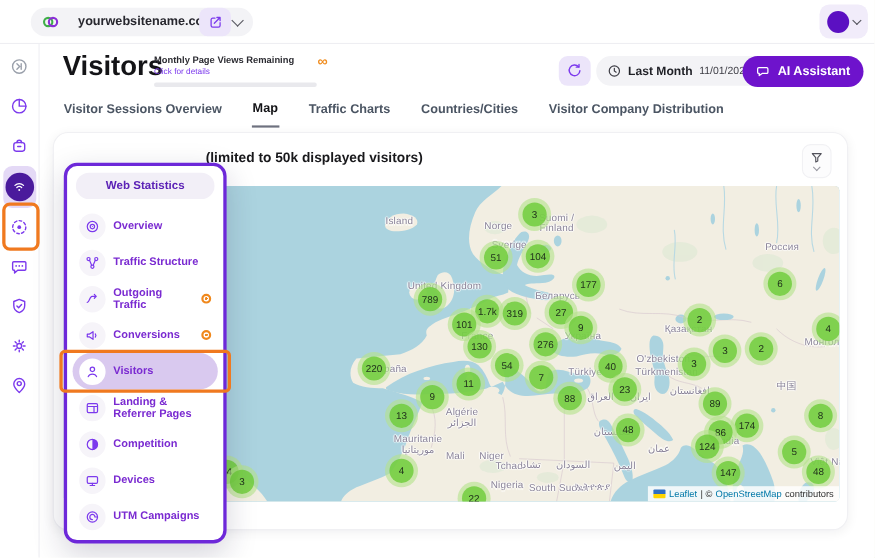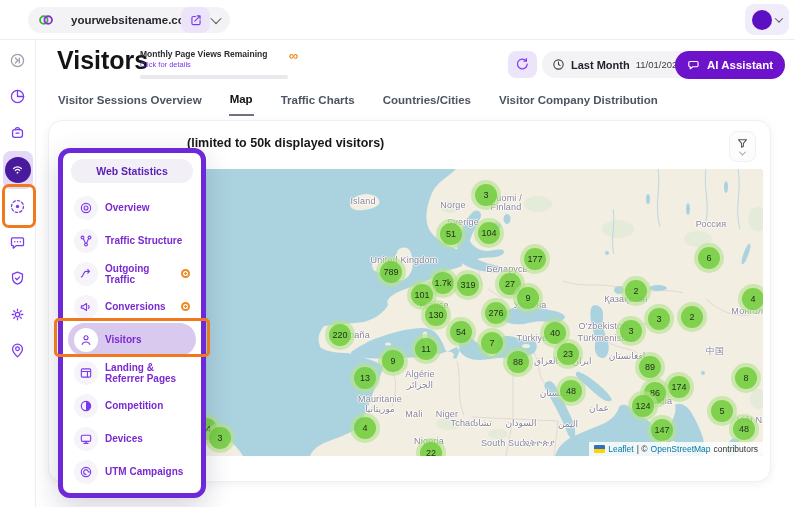--- a/index.html
+++ b/index.html
@@ -79,21 +79,21 @@
   .cluster i { width:22px; height:22px; border-radius:50%; background:rgba(110,204,57,.82);
     display:flex; align-items:center; justify-content:center; font-style:normal; font-size:9px;
     color:#21331c; }
   .attribution { position:absolute; right:0; bottom:0; background:rgba(255,255,255,.82);
     font-size:8.5px; color:#333; padding:2px 5px; display:flex; align-items:center; gap:3px; z-index:3; }
   .attribution a { color:#0078a8; text-decoration:none; cursor:pointer; }
   .flag { width:11px; height:8px; display:inline-block;
     background:linear-gradient(#2f6fc4 50%, #ffd500 50%); border-radius:1px; }
 
   
-  .flyout { position:absolute; left:58px; top:148px; width:148px; border:5px solid #6d28d9;
+  .flyout { position:absolute; left:58px; top:148px; width:148px; border:3px solid #6d28d9;
     border-radius:12px; background:#fff; box-shadow:0 10px 28px rgba(30,20,60,.18); z-index:40;
     padding:6px 5px 5px; }
   .fly-head { margin:0 3px 8px; height:24px; background:#f2eff7; border-radius:13px; display:flex;
     align-items:center; justify-content:center; font-size:10.5px; font-weight:700; color:#5b21b6; }
   .fly-item { height:33px; display:flex; align-items:center; gap:7px; padding:0 6px; cursor:pointer;
     border-radius:17px; }
   .fly-item .iwrap { width:24px; height:24px; min-width:24px; border-radius:50%; background:#f6f4f9;
     color:#7c3aed; display:flex; align-items:center; justify-content:center; }
   .fly-item .flab { font-size:10px; font-weight:600; color:#7a2ad1; line-height:1.1; }
   .fly-item.active { background:#d9c9ef; }
@@ -339,21 +339,21 @@
             <div class="map-label" style="left: 524px; top: 192px;">ايران</div>
             <div class="map-label" style="left: 500px; top: 224px;">افغانستان</div>
             <div class="map-label" style="left: 541px; top: 239px;">عمان</div>
             <div class="map-label" style="left: 510px; top: 255px;">اليمن</div>
             <div class="map-label" style="left: 362px; top: 205px;">Algérie</div>
             <div class="map-label" style="left: 362px; top: 216px;">الجزائر</div>
             <div class="map-label" style="left: 322px; top: 230px;">Mauritanie</div>
             <div class="map-label" style="left: 322px; top: 240px;">موريتانيا</div>
             <div class="map-label" style="left: 356px; top: 245px;">Mali</div>
             <div class="map-label" style="left: 389px; top: 245px;">Niger</div>
-            <div class="map-label" style="left: 371px; top: 272px;">Nigeria</div>
+            <div class="map-label" style="left: 403px; top: 272px;">Nigeria</div>
             <div class="map-label" style="left: 405px; top: 254px;">Tchad</div>
             <div class="map-label" style="left: 425px; top: 254px;">تشاد</div>
             <div class="map-label" style="left: 463px; top: 254px;">السودان</div>
             <div class="map-label" style="left: 450px; top: 274px;">South Sudan</div>
             <div class="map-label" style="left: 481px; top: 274px;">ኢትዮጵያ</div>
             <div class="map-label" style="left: 604px; top: 232px;">India</div>
             <div class="map-label" style="left: 657px; top: 182px;">中国</div>
             <div class="map-label" style="left: 569px; top: 187px;">افغانستان</div>
             <div class="map-label" style="left: 698px; top: 142px;">Монгол улс</div>
             <div class="map-label" style="left: 698px; top: 251px;">Việt Nam</div>

